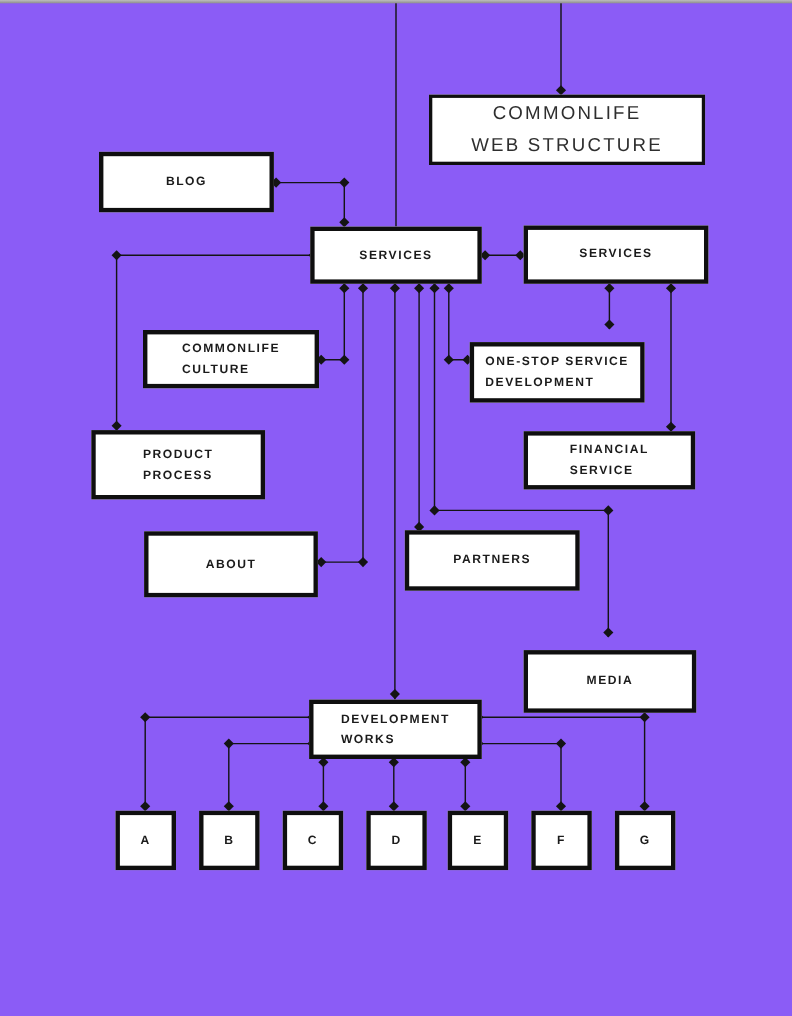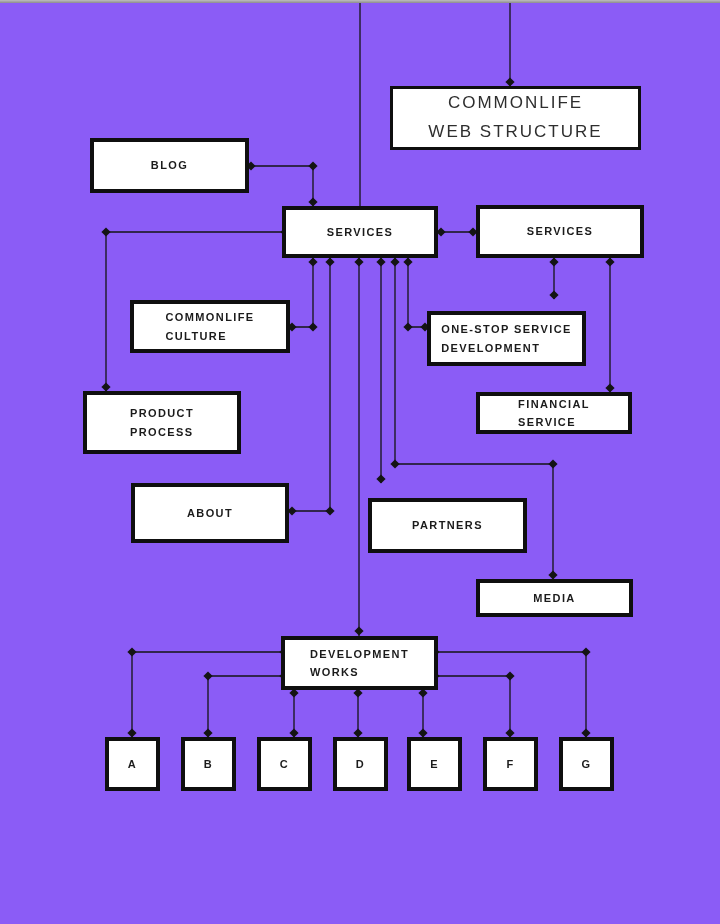--- a/index.html
+++ b/index.html
@@ -14,24 +14,24 @@
               text-align:left;line-height:1.65;white-space:pre-line;}
   #title-box{left:390px;top:86px;width:251px;height:64px;border-width:3px;}
   #title-box .title-label{font-weight:normal;font-size:17px;letter-spacing:2px;color:#2e2e2e;
               text-align:center;line-height:1.7;white-space:pre-line;}
   #node-blog{left:90px;top:138px;width:159px;height:55px;}
   #node-homepage{left:282px;top:206px;width:156px;height:52px;}
   #node-services{left:476px;top:205px;width:168px;height:53px;}
   #node-culture{left:130px;top:300px;width:160px;height:53px;}
   #node-onestop{left:427px;top:299px;width:159px;height:55px;margin-top:12px;}
   #node-product{left:83px;top:391px;width:158px;height:63px;}
-  #node-financial{left:476px;top:392px;width:156px;height:42px;}
+  #node-financial{left:476px;top:392px;width:156px;height:53px;}
   #node-about{left:131px;top:483px;width:158px;height:60px;}
-  #node-partners{left:368px;top:498px;width:159px;height:55px;}
-  #node-media{left:476px;top:579px;width:157px;height:38px;}
+  #node-partners{left:368px;top:482px;width:159px;height:55px;}
+  #node-media{left:476px;top:591px;width:157px;height:57px;}
   #node-devworks{left:281px;top:636px;width:157px;height:54px;}
   .leaf{width:55px;height:54px;top:737px;}
   #leaf-0{left:105px;} #leaf-1{left:181px;} #leaf-2{left:257px;} #leaf-3{left:333px;}
   #leaf-4{left:407px;} #leaf-5{left:483px;} #leaf-6{left:559px;}
 </style>
 </head>
 <body>
 
 <div id="canvas">
   <div id="topbar"></div>

